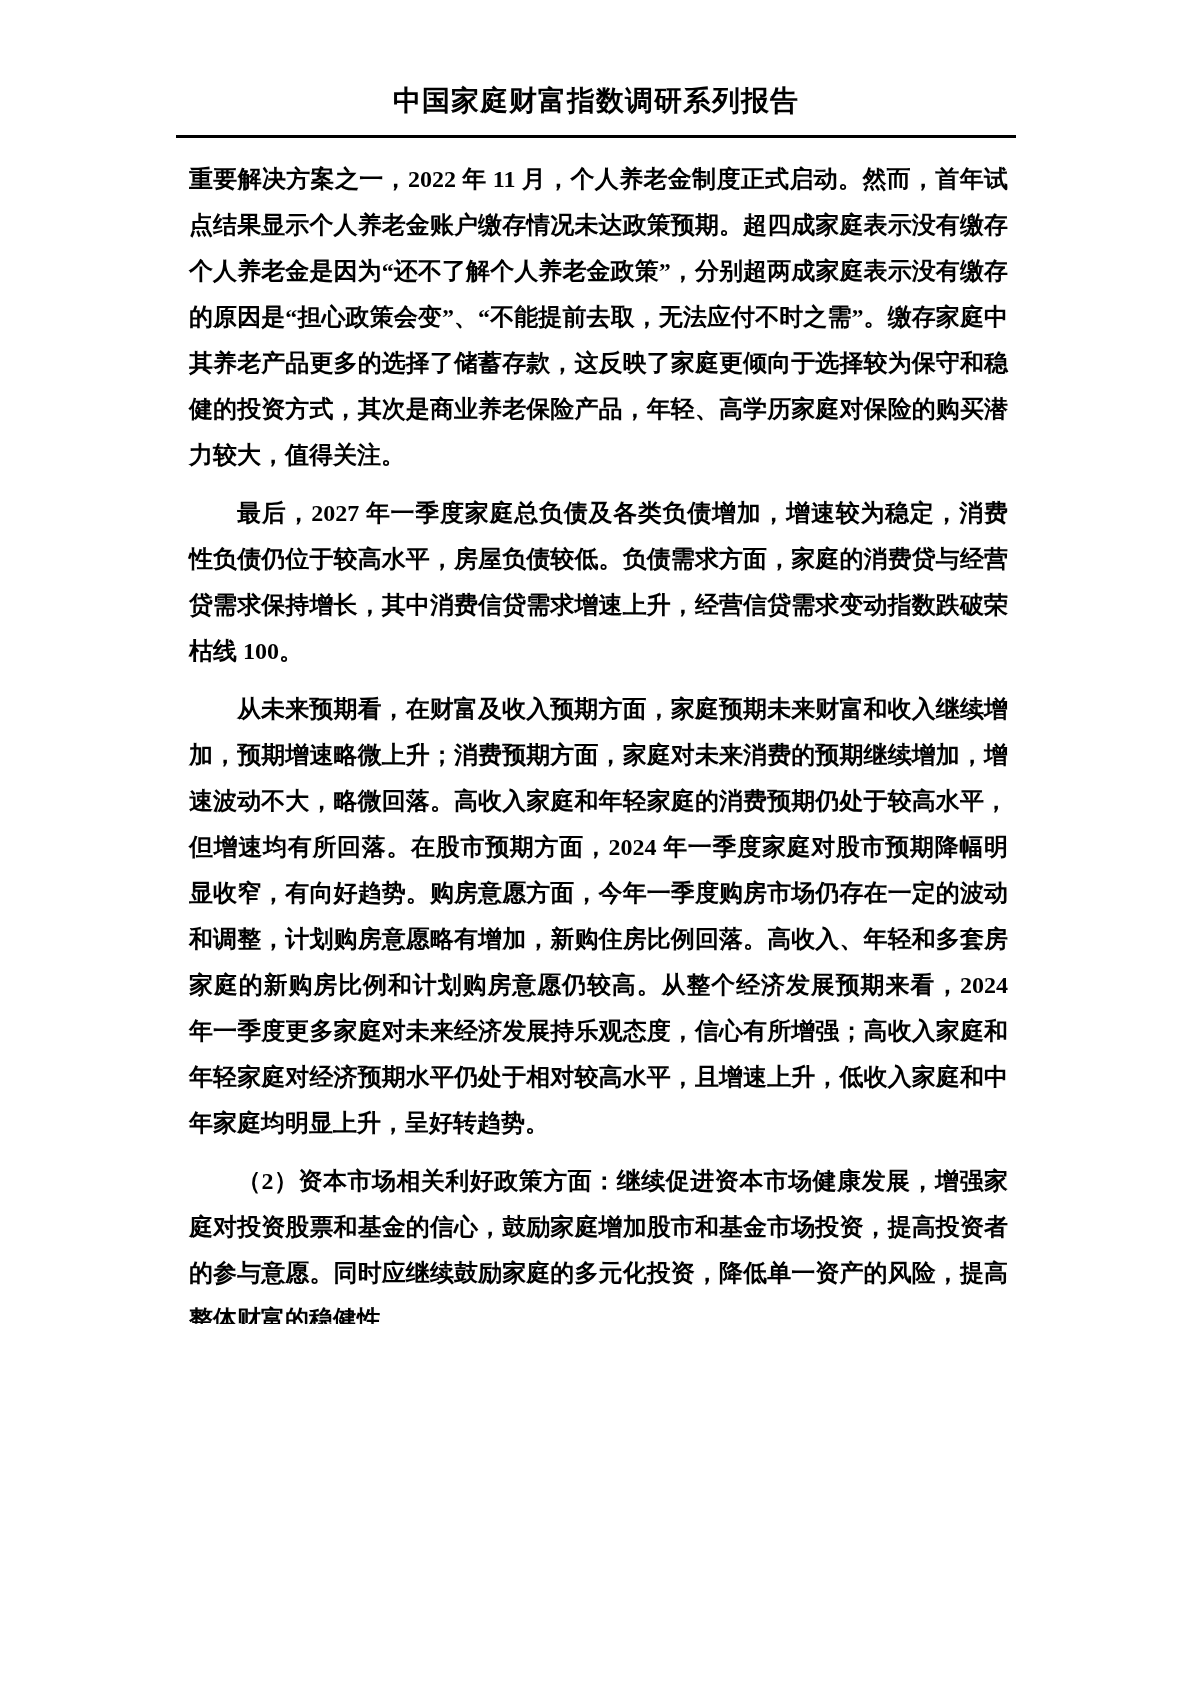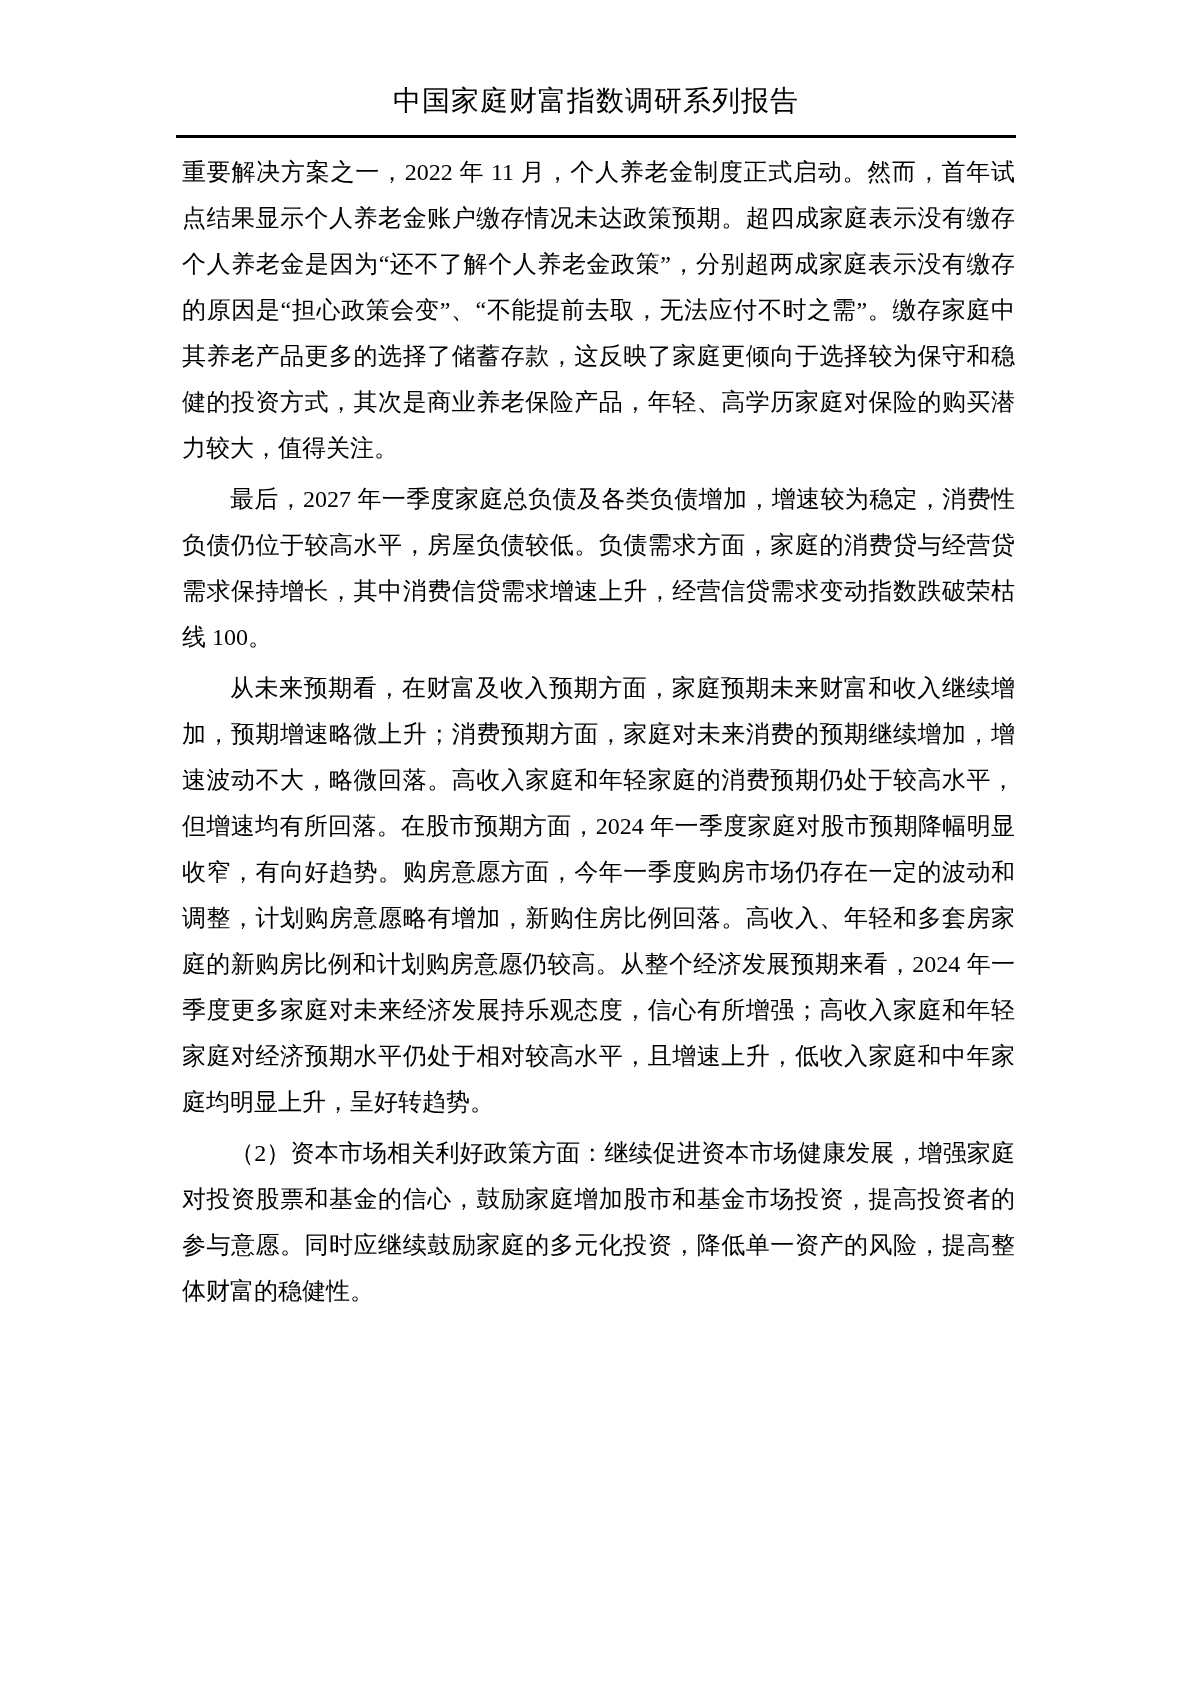--- a/index.html
+++ b/index.html
@@ -12,20 +12,21 @@
     background: #ffffff;
     color: #000000;
     font-family: "Liberation Serif", "DejaVu Serif", serif;
   }
   .page {
     position: relative;
     width: 1191px;
     height: 1324px;
     background: #ffffff;
     overflow: hidden;
+    font-weight: bold;
   }
   .header {
     position: absolute;
     left: 176px;
     top: 84px;
     width: 840px;
     text-align: center;
   }
   .header-title {
     font-size: 28px;
@@ -42,21 +43,21 @@
     position: absolute;
     left: 177px;
     top: 144px;
     width: 843px;
     font-size: 24px;
     line-height: 46px;
     text-align: justify;
     text-justify: inter-ideograph;
   }
   .para {
-    margin: 5px;
+    margin: 12px;
     padding: 0;
   }
   .para.indent {
     text-indent: 2em;
   }
   .footer {
     position: absolute;
     left: 0;
     top: 1477px;
     width: 1191px;

